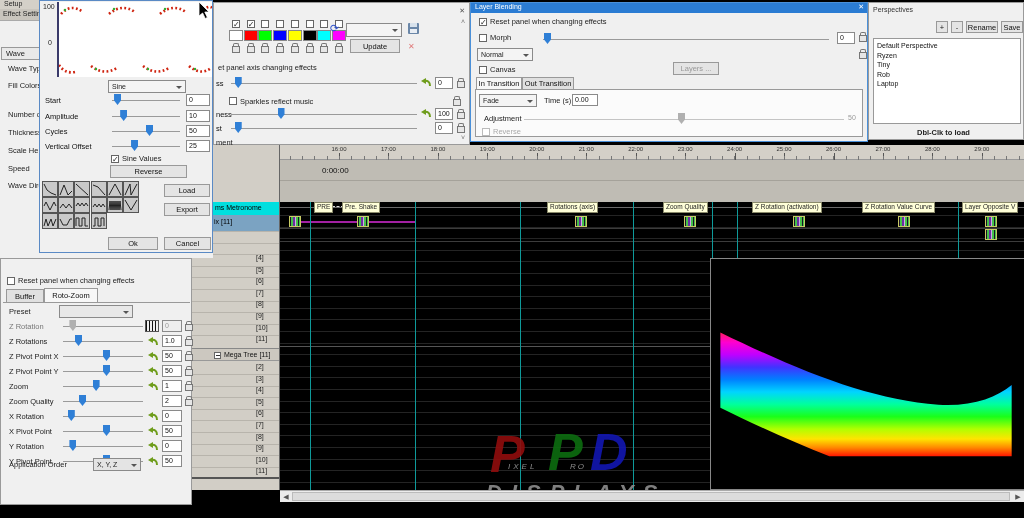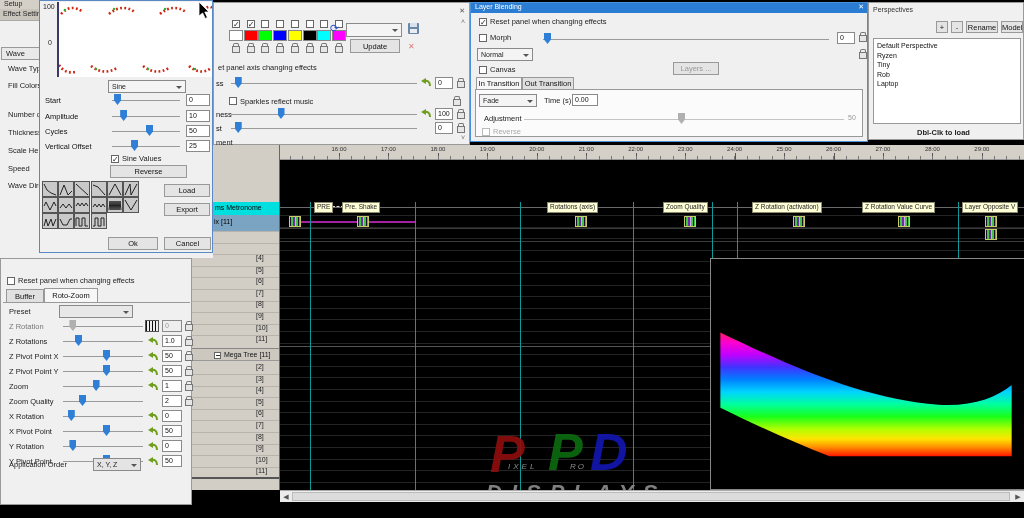--- a/index.html
+++ b/index.html
@@ -173,20 +173,24 @@
       <div style="position: absolute; left: 652.22px; top: 11px; width: 1px; height: 4px; background: rgb(119, 119, 119);"></div>
       <div style="position: absolute; left: 664.58px; top: 11px; width: 1px; height: 4px; background: rgb(119, 119, 119);"></div>
       <div style="position: absolute; left: 676.94px; top: 11px; width: 1px; height: 4px; background: rgb(119, 119, 119);"></div>
       <div style="position: absolute; left: 689.3px; top: 11px; width: 1px; height: 4px; background: rgb(119, 119, 119);"></div>
       <div style="position: absolute; left: 701.66px; top: 11px; width: 1px; height: 4px; background: rgb(119, 119, 119);"></div>
       <div style="position: absolute; left: 714.02px; top: 11px; width: 1px; height: 4px; background: rgb(119, 119, 119);"></div>
       <div style="position: absolute; left: 726.38px; top: 11px; width: 1px; height: 4px; background: rgb(119, 119, 119);"></div>
       <div style="position: absolute; left: 738.74px; top: 11px; width: 1px; height: 4px; background: rgb(119, 119, 119);"></div>
     </div>
 
+  <div class="abs" id="tagband" style="left:280px;top:160px;width:744px;height:42px;background:#bfbcb4;z-index:2;">
+     <div class="abs" style="left:0;top:20px;width:744px;height:1px;background:#a5a29a;"></div>
+     <span class="lab" style="left:42px;top:6px;font-size:8px;color:#111;">0:00:00</span>
+  </div>
 
   <div class="abs" id="grid" style="left:280px;top:202px;width:744px;height:288px;background:#000;overflow:hidden;z-index:2;">
       <div class="hline" style="position: absolute; left: 0px; top: 13px; width: 100%; height: 1px; background: rgb(36, 36, 36);"></div>
       <div class="hline" style="position: absolute; left: 0px; top: 24.6px; width: 100%; height: 1px; background: rgb(36, 36, 36);"></div>
       <div class="hline" style="position: absolute; left: 0px; top: 36.2px; width: 100%; height: 1px; background: rgb(36, 36, 36);"></div>
       <div class="hline" style="position: absolute; left: 0px; top: 47.8px; width: 100%; height: 1px; background: rgb(36, 36, 36);"></div>
       <div class="hline" style="position: absolute; left: 0px; top: 59.4px; width: 100%; height: 1px; background: rgb(36, 36, 36);"></div>
       <div class="hline" style="position: absolute; left: 0px; top: 71px; width: 100%; height: 1px; background: rgb(36, 36, 36);"></div>
       <div class="hline" style="position: absolute; left: 0px; top: 82.6px; width: 100%; height: 1px; background: rgb(36, 36, 36);"></div>
       <div class="hline" style="position: absolute; left: 0px; top: 94.2px; width: 100%; height: 1px; background: rgb(36, 36, 36);"></div>
@@ -456,21 +460,21 @@
       <div class="cb" style="left:6px;top:38px;border-color:#bbb;"></div>
       <span class="lab" style="left:17px;top:37px;color:#aaa;font-size:7.5px;">Reverse</span>
     </div>
   </div>
 
   <div class="panel" id="perspanel" style="left:868px;top:2px;width:156px;height:138px;z-index:20;">
     <span class="lab" style="left:4px;top:3px;font-size:7px;color:#333;">Perspectives</span>
     <div class="btn" style="left:67px;top:18px;width:12px;height:12px;line-height:11px;"><span>+</span></div>
     <div class="btn" style="left:82px;top:18px;width:12px;height:12px;line-height:11px;"><span>-</span></div>
     <div class="btn" style="left:97px;top:18px;width:32px;height:12px;line-height:11px;"><span>Rename</span></div>
-    <div class="btn" style="left:132px;top:18px;width:22px;height:12px;line-height:11px;"><span>Model</span></div>
+    <div class="btn" style="left:132px;top:18px;width:22px;height:12px;line-height:11px;"><span>Save</span></div>
     <div class="abs" id="perslist" style="left:4px;top:35px;width:148px;height:86px;background:#fff;border:1px solid #999;box-sizing:border-box;">
         <div style="position: absolute; left: 3px; top: 3px; font-size: 7px; color: rgb(17, 17, 17);">Default Perspective</div>
         <div style="position: absolute; left: 3px; top: 12.5px; font-size: 7px; color: rgb(17, 17, 17);">Ryzen</div>
         <div style="position: absolute; left: 3px; top: 22px; font-size: 7px; color: rgb(17, 17, 17);">Tiny</div>
         <div style="position: absolute; left: 3px; top: 31.5px; font-size: 7px; color: rgb(17, 17, 17);">Rob</div>
         <div style="position: absolute; left: 3px; top: 41px; font-size: 7px; color: rgb(17, 17, 17);">Laptop</div>
       </div>
     <span class="lab" style="left:48px;top:125px;font-size:7.5px;font-weight:bold;">Dbl-Clk to load</span>
   </div>
 

